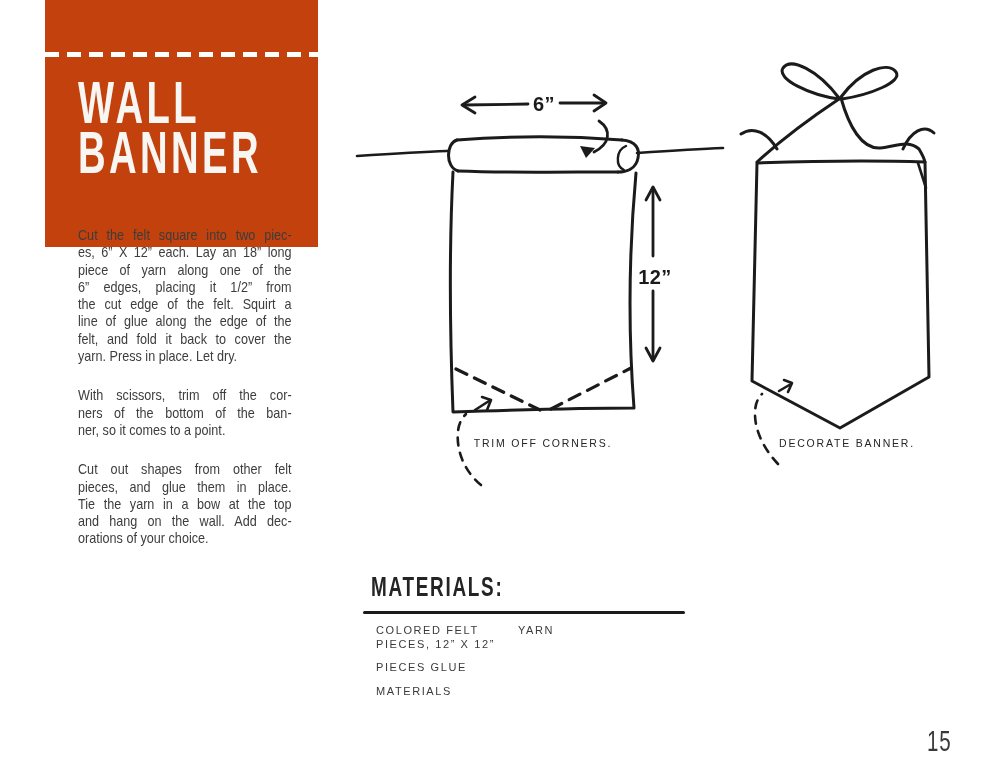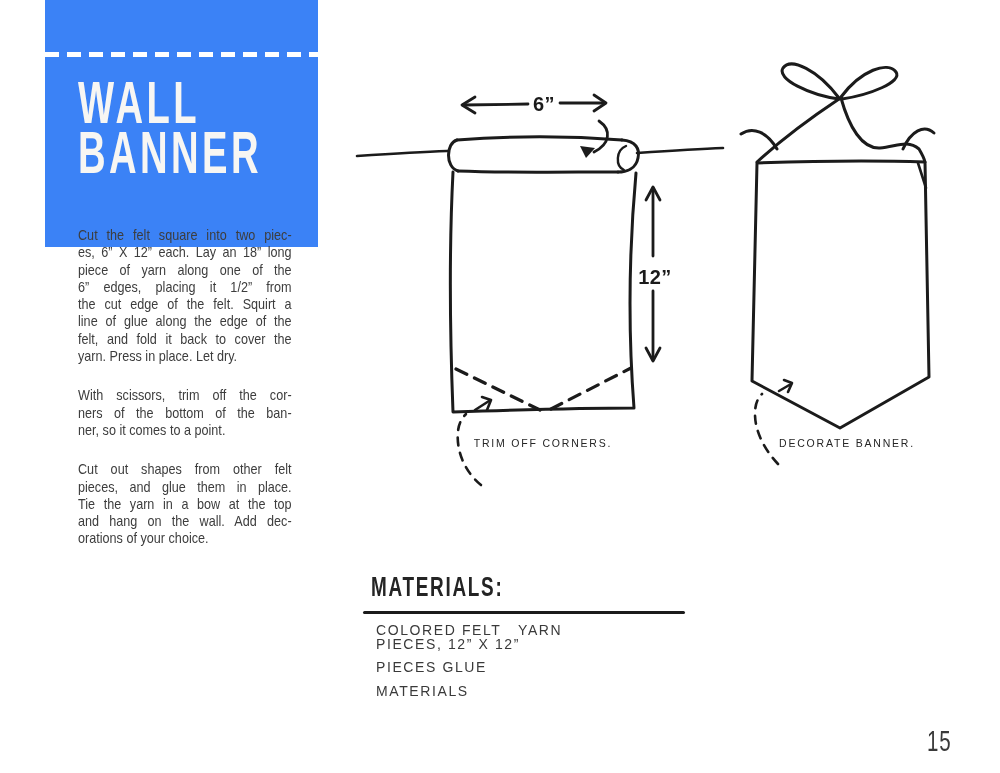--- a/index.html
+++ b/index.html
@@ -5,21 +5,21 @@
   * { margin:0; padding:0; box-sizing:border-box; }
   html,body { background:#ffffff; }
   .page {
     position:relative; width:1000px; height:773px; background:#ffffff;
     font-family:"Liberation Sans", sans-serif; overflow:hidden;
   }
 
   
   .title-panel {
     position:absolute; left:45px; top:0; width:273px; height:247px;
-    background:#3b82f6;
+    background:#c2410c;
   }
   .stitch-line {
     position:absolute; left:0; right:0; top:52px; height:5px;
     background:repeating-linear-gradient(to right, #ffffff 0 14px, rgba(0,0,0,0) 14px 22px);
   }
   .panel-title {
     position:absolute; left:33px; top:78px;
     color:#f7f6f3; font-weight:bold; font-size:45px; line-height:38px;
     letter-spacing:4px; transform:scale(0.85,1.32); transform-origin:0 0;
     white-space:nowrap;
@@ -50,21 +50,21 @@
   .materials-heading {
     position:absolute; left:371px; top:571px;
     font-size:22px; font-weight:bold; letter-spacing:2px; color:#242424;
     transform:scale(0.86,1.25); transform-origin:0 0; white-space:nowrap;
   }
   .materials-rule {
     position:absolute; left:363px; top:611px; width:322px; height:3px;
     background:#1b1b1b; border-radius:2px;
   }
   .materials-col {
-    position:absolute; top:624px; font-size:14px; letter-spacing:1.6px;
+    position:absolute; top:624px; font-size:11px; letter-spacing:1.6px;
     line-height:13.5px; color:#3a3a3a;
   }
   .materials-col.col1 { left:376px; }
   .materials-col.col2 { left:518px; }
   .materials-item { white-space:pre-line; margin-bottom:10px; }
 
   
   .page-number {
     position:absolute; left:927px; top:725px; font-size:25px; color:#3a3a3a;
     letter-spacing:1px; transform:scale(0.82,1.15); transform-origin:0 0;

